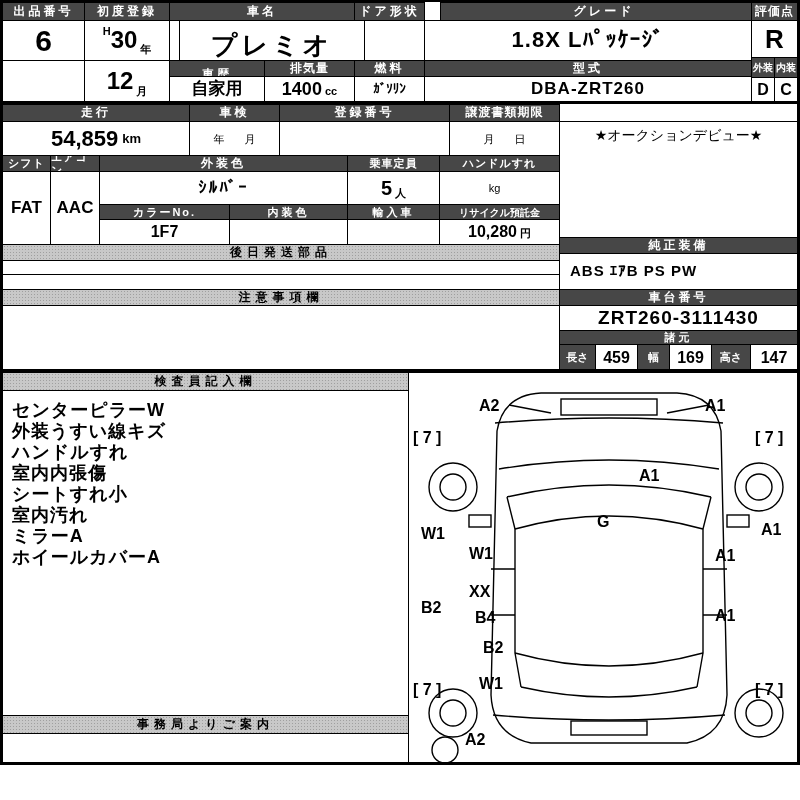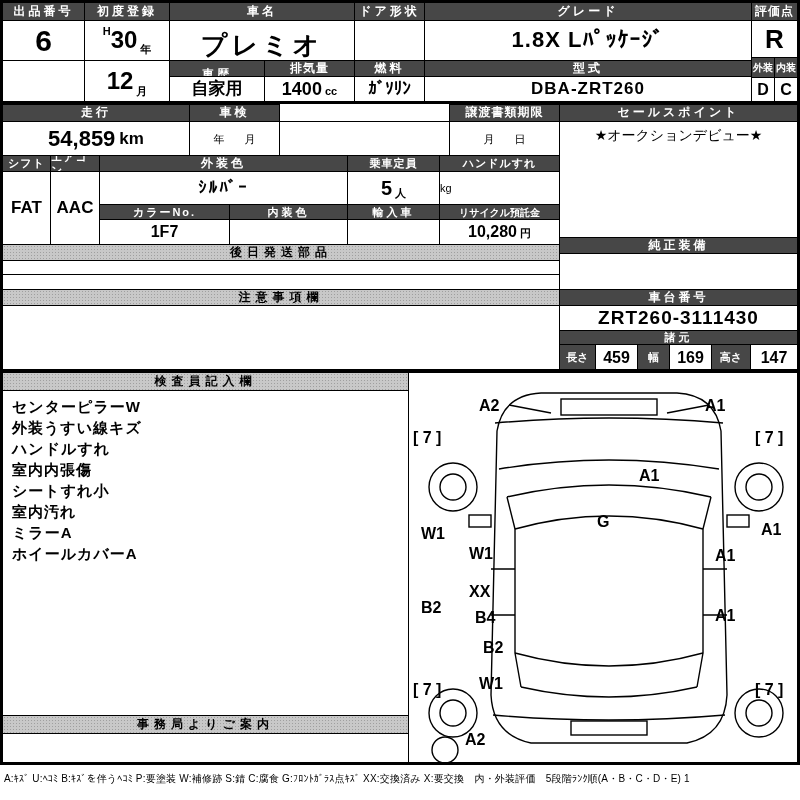--- a/index.html
+++ b/index.html
@@ -7,46 +7,46 @@
   body { font-family:"Liberation Sans","DejaVu Sans",sans-serif; color:#000; position:relative; }
   .sheet { position:absolute; left:0; top:0; width:800px; height:800px; background:#fff; }
   .c { position:absolute; border:1px solid #000; background:#fff; display:flex; align-items:center; justify-content:center; overflow:hidden; line-height:1.1; }
   .h { background:#474747; color:#fff; font-weight:bold; font-size:12px; letter-spacing:3px; }
   .hl { background:#c8c8c8; color:#000; font-weight:bold; font-size:12px; letter-spacing:5px;
         background-image:radial-gradient(#9f9f9f 0.8px, transparent 0.8px); background-size:3px 3px; }
   .v { font-weight:bold; }
   .bar { position:absolute; background:#000; }
   .f30{font-size:30px}.f26{font-size:26px}.f24{font-size:24px}.f22{font-size:22px}.f20{font-size:20px}
   .f19{font-size:19px}.f18{font-size:18px}.f17{font-size:17px}.f16{font-size:16px}.f15{font-size:15px}
-  .f14{font-size:14px}.f13{font-size:17px}.f11{font-size:11px}.f10{font-size:10px}
+  .f14{font-size:14px}.f13{font-size:13px}.f11{font-size:11px}.f10{font-size:10px}
   .sup { font-size:11px; font-weight:bold; align-self:flex-start; margin-top:4px; }
   .sub { font-size:11px; font-weight:bold; align-self:flex-end; margin-bottom:5px; margin-left:3px; }
-  .insp-item { position:absolute; left:12px; font-size:15px; font-weight:bold; letter-spacing:1px;text-align:right; }
+  .insp-item { position:absolute; left:12px; font-size:18px; font-weight:bold; letter-spacing:1px;text-align:right; }
   .dlabel { position:absolute; font-size:16px; font-weight:bold; white-space:nowrap; }
   .legend { position:absolute; font-size:10px; letter-spacing:0.2px; white-space:nowrap; }
 </style>
 </head>
 <body>
 
 <div class="sheet">
 
   <div class="c h" style="left:2px;top:2px;width:83px;height:19px">出品番号</div>
   <div class="c h" style="left:84px;top:2px;width:86px;height:19px">初度登録</div>
   <div class="c h" style="left:169px;top:2px;width:186px;height:19px">車名</div>
   <div class="c h" style="left:354px;top:2px;width:71px;height:19px">ドア形状</div>
-  <div class="c h" style="left:424px;top:2px;width:328px;height:19px">グレード</div>
+  <div class="c h" style="left:440px;top:2px;width:328px;height:19px">グレード</div>
   <div class="c h" style="left:751px;top:2px;width:47px;height:19px;letter-spacing:1px">評価点</div>
 
   <div class="c v f30" style="left:2px;top:20px;width:83px;height:41px">6</div>
   <div class="c" style="left:84px;top:20px;width:86px;height:41px">
     <span class="sup">H</span>
     <span class="v f24">30</span>
     <span class="sub">年</span>
   </div>
-  <div class="c v f26" style="left:169px;top:20px;width:186px;height:51px;letter-spacing:4px">プレミオ</div>
+  <div class="c v f26" style="left:179px;top:20px;width:186px;height:51px;letter-spacing:4px">プレミオ</div>
   <div class="c v f22" style="left:424px;top:20px;width:328px;height:41px;letter-spacing:1px">1.8X Lﾊﾟｯｹｰｼﾞ</div>
   <div class="c v f26" style="left:751px;top:20px;width:47px;height:38px">R</div>
 
   <div class="c" style="left:2px;top:60px;width:83px;height:43px"></div>
   <div class="c" style="left:84px;top:60px;width:86px;height:43px">
     <span class="v f24">12</span>
     <span class="sub">月</span>
   </div>
   <div class="c h" style="left:169px;top:60px;width:96px;height:29px">車歴</div>
   <div class="c v f17" style="left:169px;top:76px;width:96px;height:27px">自家用</div>
@@ -61,22 +61,22 @@
   <div class="c v f17" style="left:424px;top:76px;width:328px;height:27px;letter-spacing:1px">DBA-ZRT260</div>
   <div class="c h f10" style="left:751px;top:57px;width:24px;height:21px;letter-spacing:0">外装</div>
   <div class="c h f10" style="left:774px;top:57px;width:24px;height:21px;letter-spacing:0">内装</div>
   <div class="c v f16" style="left:751px;top:77px;width:24px;height:26px">D</div>
   <div class="c v f16" style="left:774px;top:77px;width:24px;height:26px">C</div>
 
   <div class="bar" style="left:0;top:101px;width:800px;height:3px"></div>
 
   <div class="c h" style="left:2px;top:104px;width:188px;height:18px">走行</div>
   <div class="c h" style="left:189px;top:104px;width:91px;height:18px">車検</div>
+  <div class="c h" style="left:279px;top:104px;width:171px;height:18px">登録番号</div>
   <div class="c h" style="left:449px;top:104px;width:111px;height:18px;letter-spacing:1px">譲渡書類期限</div>
-  <div class="c h" style="left:559px;top:104px;width:239px;height:18px">セールスポイント</div>
 
   <div class="c" style="left:2px;top:121px;width:188px;height:36px">
     <span class="v f22">54,859</span>
     <span class="v f13" style="margin-left:4px;align-self:center">km</span>
   </div>
   <div class="c" style="left:189px;top:121px;width:91px;height:36px">
     <span class="f11">年</span>
     <span class="f11" style="margin-left:20px">月</span>
   </div>
   <div class="c" style="left:279px;top:121px;width:171px;height:36px"></div>
@@ -92,40 +92,41 @@
   <div class="c v f17" style="left:2px;top:171px;width:49px;height:74px">FAT</div>
 
   <div class="c h" style="left:99px;top:155px;width:249px;height:17px">外装色</div>
   <div class="c h f11" style="left:347px;top:155px;width:93px;height:17px;letter-spacing:1px">乗車定員</div>
   <div class="c h f11" style="left:439px;top:155px;width:121px;height:17px;letter-spacing:1px">ハンドルすれ</div>
   <div class="c v f17" style="left:99px;top:171px;width:249px;height:34px;letter-spacing:2px">ｼﾙﾊﾞｰ</div>
   <div class="c" style="left:347px;top:171px;width:93px;height:34px">
     <span class="v f20">5</span>
     <span class="sub">人</span>
   </div>
-  <div class="c" style="left:439px;top:171px;width:121px;height:34px;justify-content:flex-start;padding-right:10px">
+  <div class="c" style="left:439px;top:171px;width:121px;height:34px;justify-content:center;padding-right:10px">
     <span class="f11">kg</span>
   </div>
 
   <div class="c h f11" style="left:99px;top:204px;width:131px;height:16px;letter-spacing:2px">カラーNo.</div>
   <div class="c h f11" style="left:229px;top:204px;width:119px;height:16px">内装色</div>
   <div class="c h f11" style="left:347px;top:204px;width:93px;height:16px">輸入車</div>
   <div class="c h f10" style="left:439px;top:204px;width:121px;height:16px;letter-spacing:0">リサイクル預託金</div>
   <div class="c v f16" style="left:99px;top:219px;width:131px;height:26px">1F7</div>
   <div class="c" style="left:347px;top:219px;width:93px;height:26px"></div>
   <div class="c" style="left:439px;top:219px;width:121px;height:26px">
     <span class="v f16">10,280</span>
     <span class="sub">円</span>
   </div>
 
   <div class="c hl" style="left:2px;top:244px;width:558px;height:17px">後日発送部品</div>
   <div class="c" style="left:2px;top:260px;width:558px;height:15px"></div>
   <div class="c" style="left:2px;top:274px;width:558px;height:16px"></div>
 
   <div class="c h" style="left:559px;top:237px;width:239px;height:17px">純正装備</div>
+  <div class="c v f15" style="left:559px;top:253px;width:239px;height:37px;justify-content:flex-start;padding-left:10px;letter-spacing:1px">ABS ｴｱB PS PW</div>
 
   <div class="c hl" style="left:2px;top:289px;width:558px;height:17px">注意事項欄</div>
   <div class="c" style="left:2px;top:305px;width:558px;height:66px"></div>
 
   <div class="c h" style="left:559px;top:289px;width:239px;height:17px">車台番号</div>
   <div class="c v f19" style="left:559px;top:305px;width:239px;height:26px;letter-spacing:1px">ZRT260-3111430</div>
   <div class="c h f11" style="left:559px;top:330px;width:239px;height:15px">諸元</div>
   <div class="c h f11" style="left:559px;top:344px;width:37px;height:27px;letter-spacing:0">長さ</div>
   <div class="c v f16" style="left:595px;top:344px;width:43px;height:27px">459</div>
   <div class="c h f11" style="left:637px;top:344px;width:33px;height:27px;letter-spacing:0">幅</div>
@@ -209,15 +210,14 @@
     <div class="dlabel" style="left:346px;top:308px">[ 7 ]</div>
     <div class="dlabel" style="left:56px;top:358px">A2</div>
   </div>
 
   <div class="bar" style="left:0;top:762px;width:800px;height:3px"></div>
 
   <div class="bar" style="left:0;top:0;width:800px;height:2px"></div>
   <div class="bar" style="left:0;top:0;width:2px;height:765px"></div>
   <div class="bar" style="left:797px;top:0;width:3px;height:765px"></div>
 
-  <div class="legend" style="left:4px;top:772px">A:ｷｽﾞ U:ﾍｺﾐ B:ｷｽﾞを伴うﾍｺﾐ P:要塗装 W:補修跡 S:錆 C:腐食 G:ﾌﾛﾝﾄｶﾞﾗｽ点ｷｽﾞ XX:交換済み X:要交換　内・外装評価　5段階ﾗﾝｸ順(A・B・C・D・E) 1</div>
 
 </div>
 
 </body></html>

